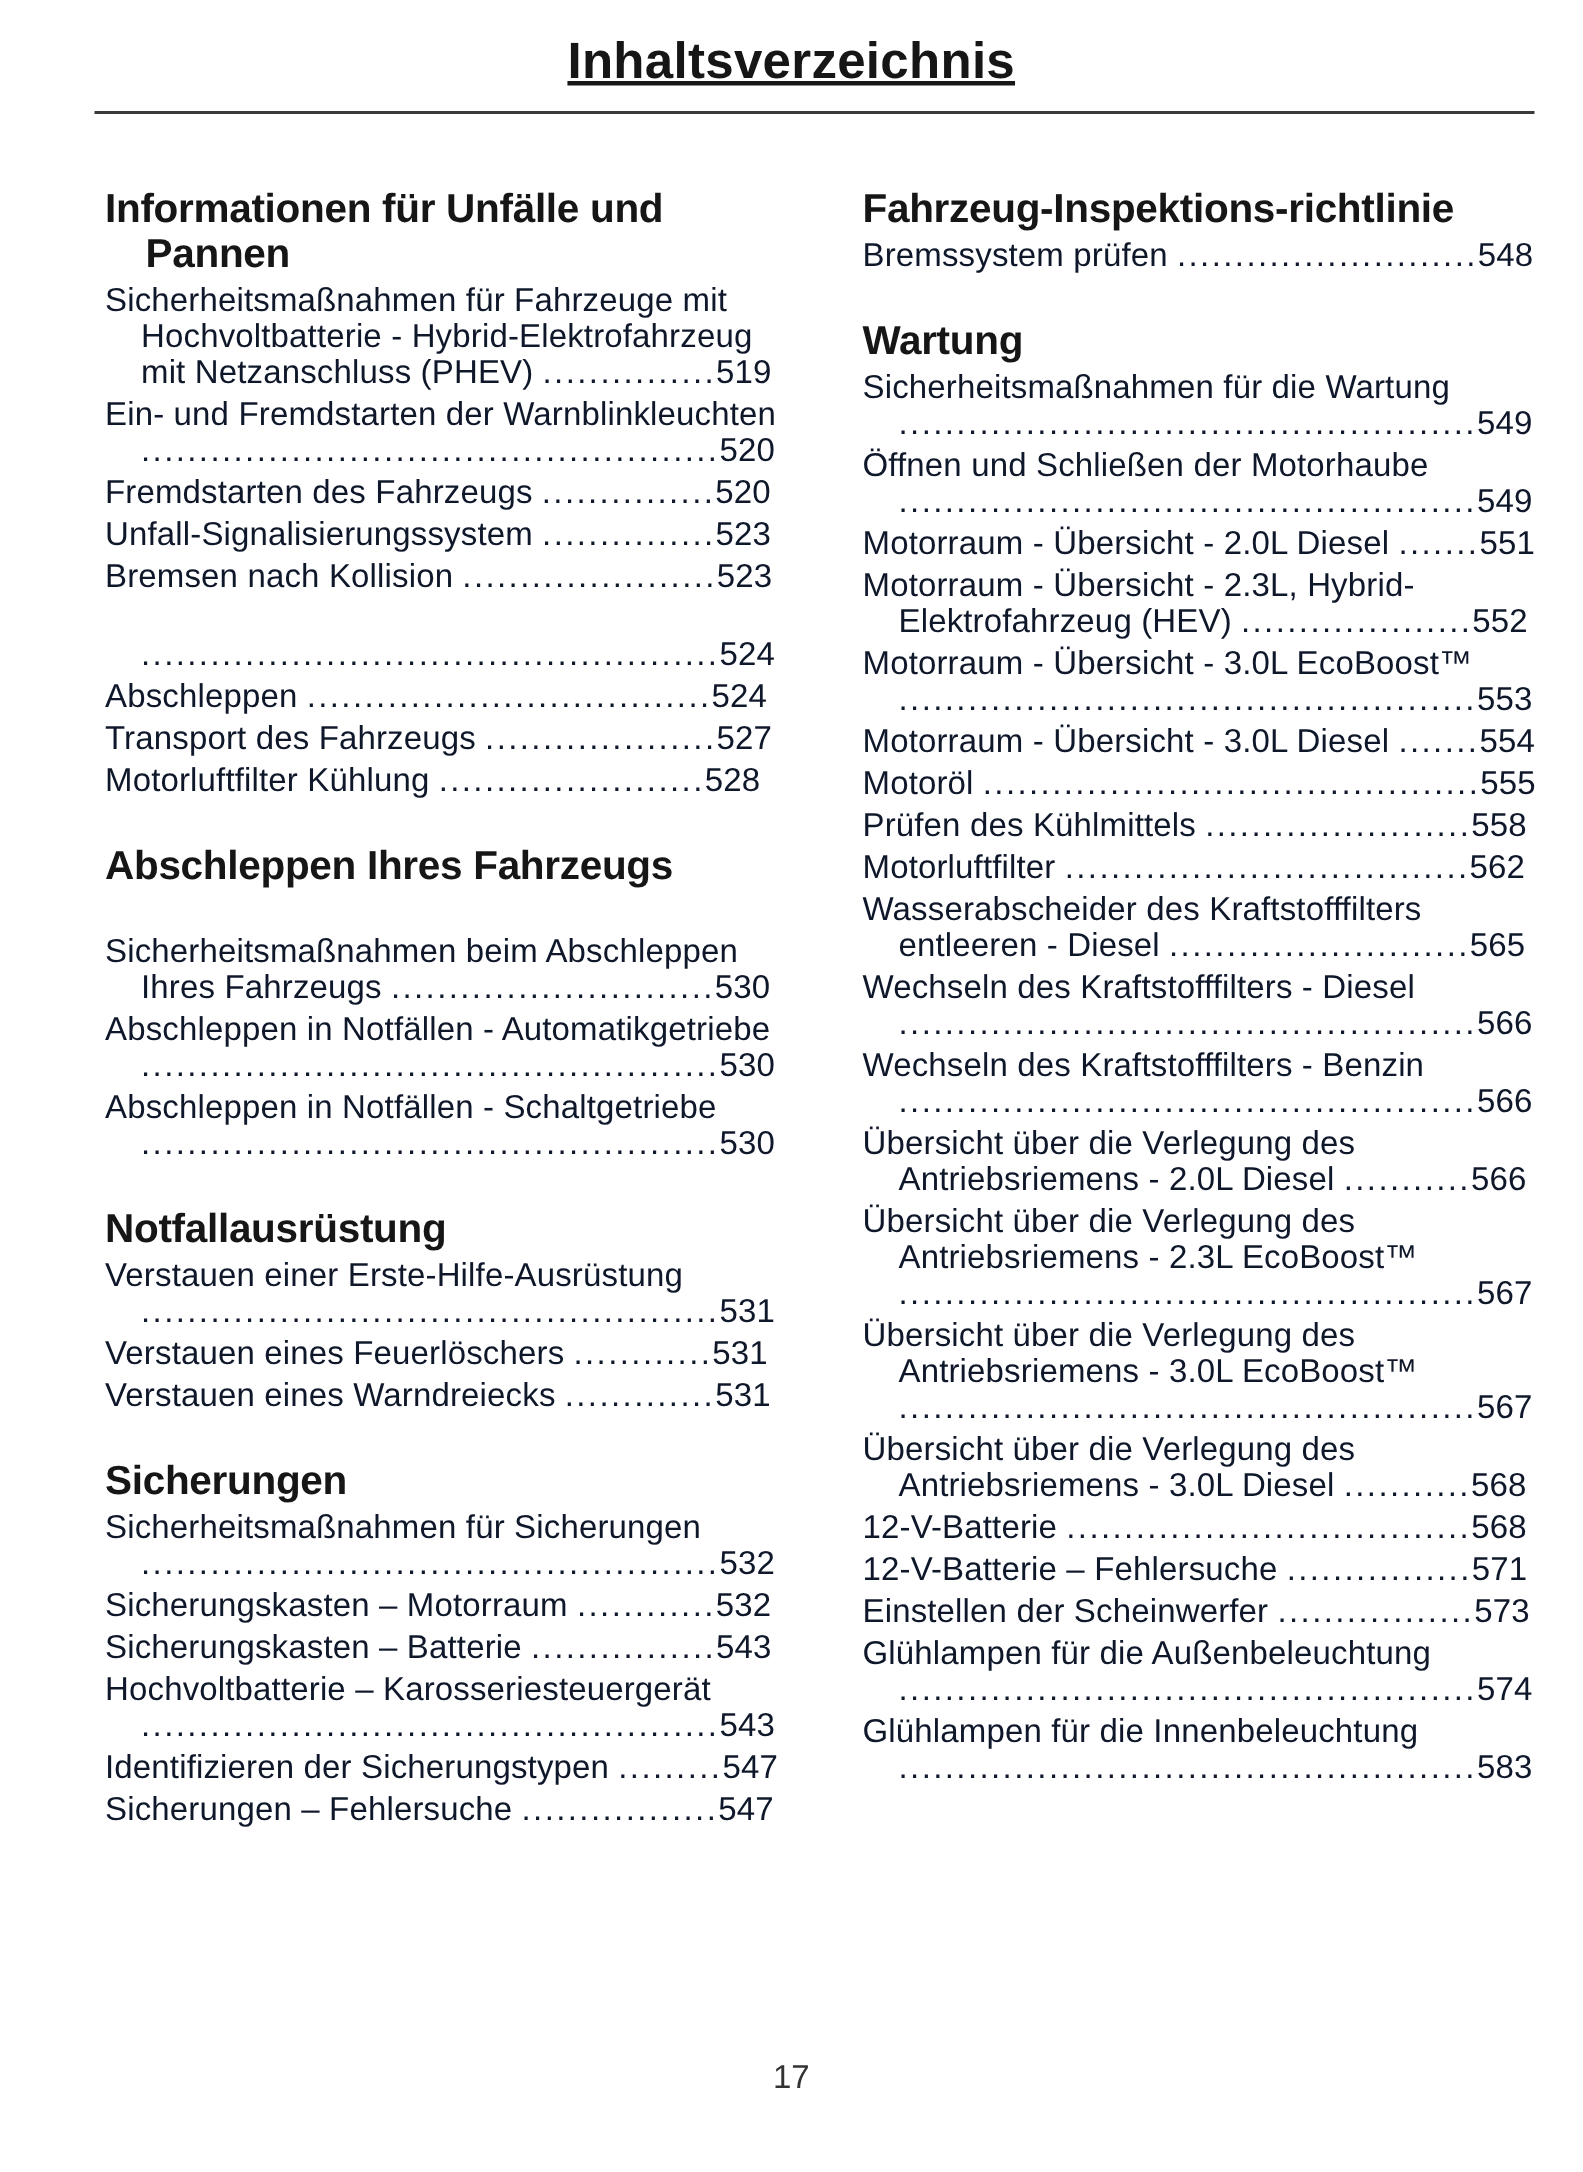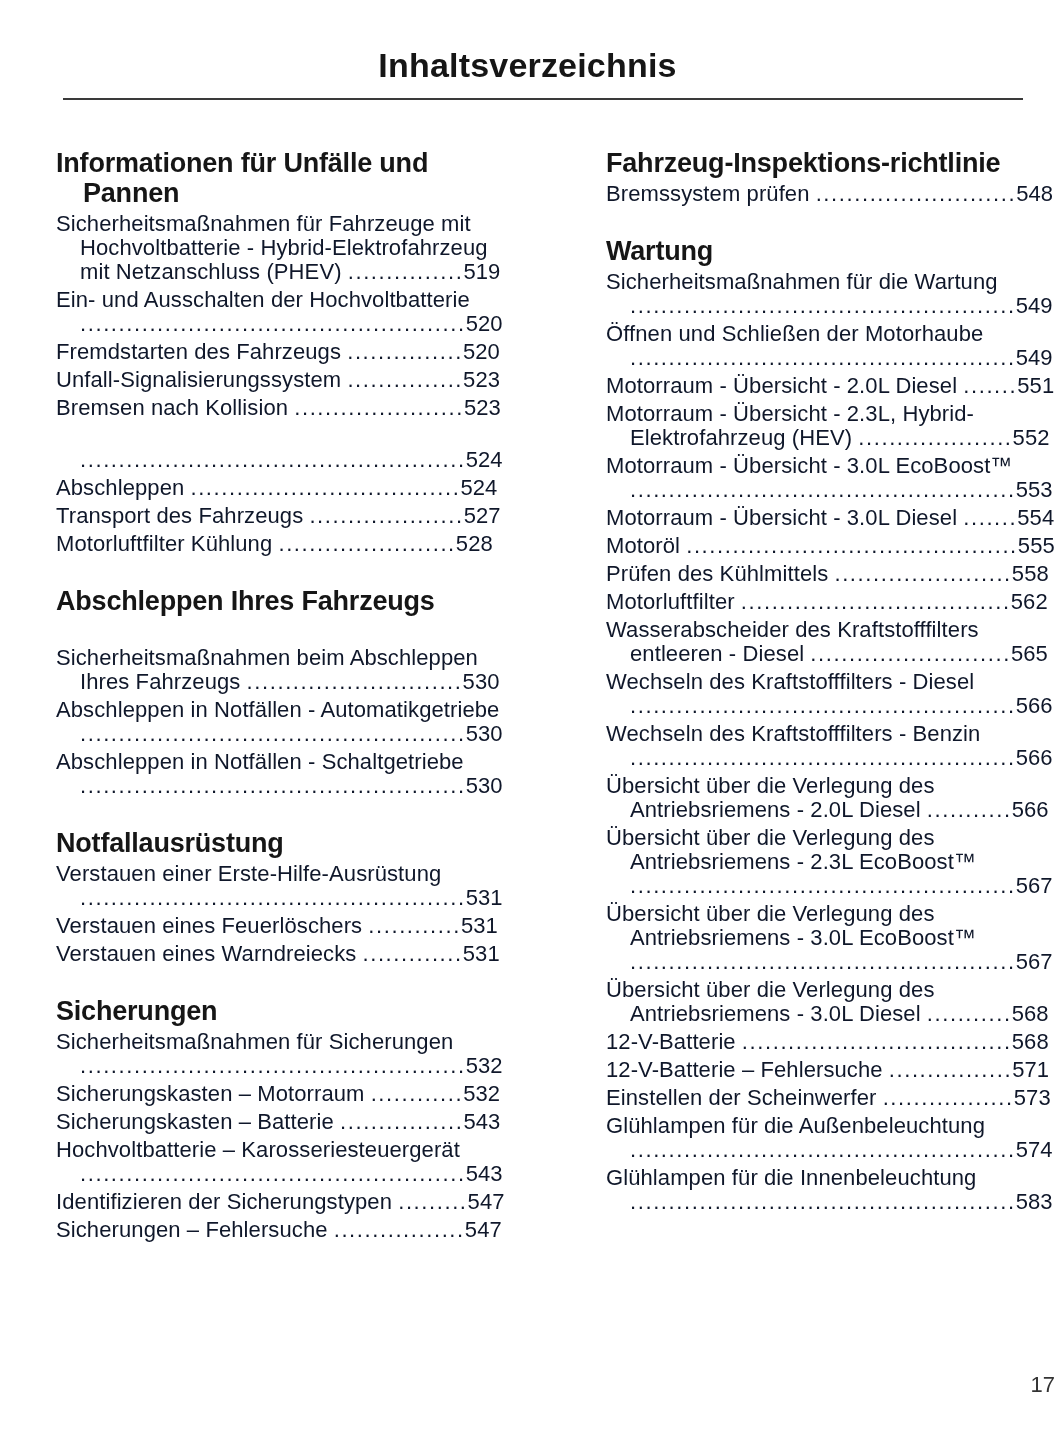--- a/index.html
+++ b/index.html
@@ -6,30 +6,31 @@
   html, body { background: #ffffff; }
   body {
     width: 1055px; height: 1448px;
     font-family: "Liberation Sans", "DejaVu Sans", sans-serif;
     color: #303030;
     overflow: hidden;
   }
   .page { position: relative; width: 1055px; height: 1448px; background: #fff; }
 
   .title {
-    padding-top: 46px;
+    padding-top: 22px;
     text-align: center;
     font-size: 34px; line-height: 38px;
     font-weight: bold;
     color: #161616;
     letter-spacing: 0.2px;
+    text-decoration: underline;
   }
   .rule { margin: 14px 0 0 63px; width: 960px; height: 2px; background: #3a3a3a; }
 
-  .content { display: flex; gap: 24px; margin: 48px 0 0 56px; justify-content: space-between; }
+  .content { display: flex; gap: 56px; margin: 48px 0 0 70px; }
   .col { width: 449px; }
 
   .sec { margin-top: 30px; }
   .sec:first-child { margin-top: 0; }
   .hd {
     font-size: 27px; line-height: 30px;
     font-weight: bold; color: #161616;
     padding-left: 27px; text-indent: -27px;
     margin: 0 0 4px 0;
     letter-spacing: -0.2px;
@@ -41,40 +42,40 @@
     margin: 0 0 4px 0;
     padding-left: 24px; text-indent: -24px;
     letter-spacing: 0.1px;
     color: #0f172a;
   }
   .dots { letter-spacing: 1.6px; word-break: break-all; }
   .dots::before { content: " "; letter-spacing: normal; }
 
   .footer {
     position: absolute; left: 0; right: 0; bottom: 50px;
-    text-align: right;
+    text-align: center;
     font-size: 22px; color: #333333;
   }
 </style>
 </head>
 <body>
 
 <div class="page">
 
   <h1 class="title">Inhaltsverzeichnis</h1>
   <div class="rule"></div>
 
   <div class="content">
 
     <div class="col">
 
       <section class="sec">
         <h2 class="hd">Informationen für Unfälle und Pannen</h2>
         <p class="entry"><span class="lbl">Sicherheitsmaßnahmen für Fahrzeuge mit Hochvoltbatterie - Hybrid-Elektrofahrzeug mit Netzanschluss (PHEV)</span><span class="dots">...............</span><span class="pg">519</span></p>
-        <p class="entry"><span class="lbl">Ein- und Ausschalten der Hochvoltbatterie</span><span class="dots">..................................................</span><span class="pg">520</span></p>
+        <p class="entry"><span class="lbl">Ein- und Fremdstarten der Warnblinkleuchten</span><span class="dots">..................................................</span><span class="pg">520</span></p>
         <p class="entry"><span class="lbl">Fremdstarten des Fahrzeugs</span><span class="dots">...............</span><span class="pg">520</span></p>
         <p class="entry"><span class="lbl">Unfall-Signalisierungssystem</span><span class="dots">...............</span><span class="pg">523</span></p>
         <p class="entry"><span class="lbl">Bremsen nach Kollision</span><span class="dots">......................</span><span class="pg">523</span></p>
         <p class="entry"><br><span class="dots">..................................................</span><span class="pg">524</span></p>
         <p class="entry"><span class="lbl">Abschleppen</span><span class="dots">...................................</span><span class="pg">524</span></p>
         <p class="entry"><span class="lbl">Transport des Fahrzeugs</span><span class="dots">....................</span><span class="pg">527</span></p>
         <p class="entry"><span class="lbl">Motorluftfilter Kühlung</span><span class="dots">.......................</span><span class="pg">528</span></p>
       </section>
 
       <section class="sec gap-after">

